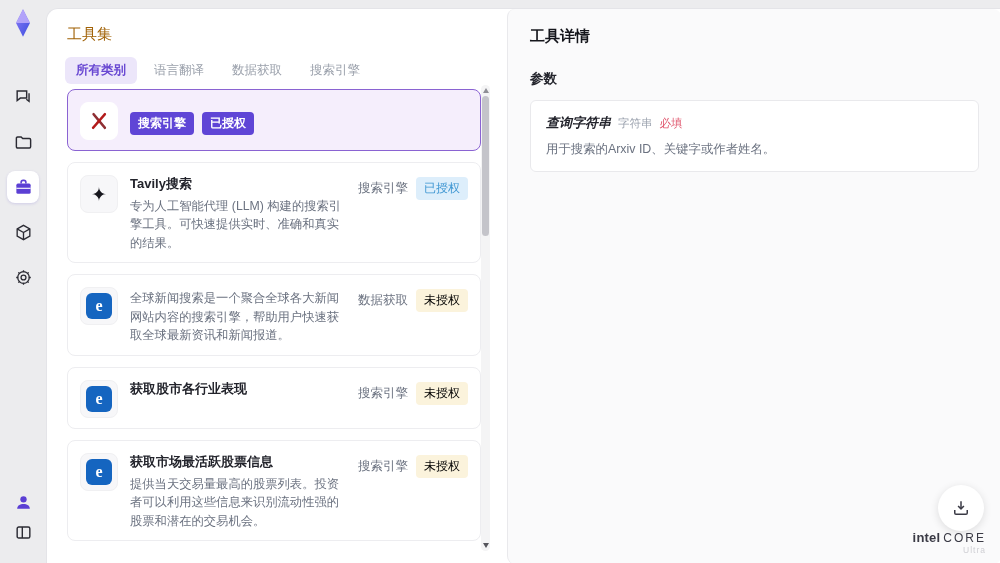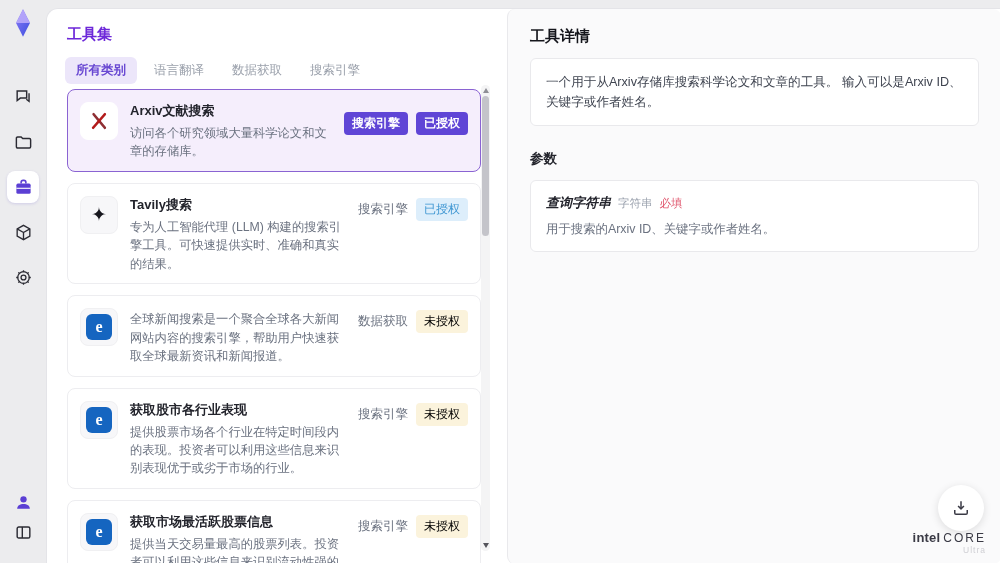--- a/index.html
+++ b/index.html
@@ -13,21 +13,21 @@
     display:flex; align-items:center; justify-content:center; cursor:pointer; }
   .rail-item svg { width:19px; height:19px; }
   .rail-item.active { background:#ffffff; box-shadow:0 1px 3px rgba(80,60,200,.18); }
 
   
   .surface { position:absolute; left:46px; top:8px; width:954px; height:555px;
     background:#ffffff; border-top-left-radius:12px; border:1px solid #e4e4e8; border-right:none; border-bottom:none; overflow:hidden; }
 
   
   .listcol { position:absolute; left:0; top:0; width:460px; height:555px; }
-  .page-title { position:absolute; left:20px; top:16px; font-size:15px; font-weight:bold; color:#6d28d9; }
+  .page-title { position:absolute; left:20px; top:16px; font-size:15px; font-weight:normal; color:#a16207; }
   .tabs { position:absolute; left:18px; top:48px; display:flex; gap:6px; align-items:center;justify-content:center; }
   .tab { font-size:12.5px; color:#9aa0ab; padding:5px 11px; border-radius:6px; cursor:pointer; white-space:nowrap; }
   .tab.active { color:#6847d2; background:#ece6fa; font-weight:bold; }
 
   .tool-list { position:absolute; left:20px; top:80px; width:414px; height:475px; overflow:hidden; }
   .tool-card { display:flex; gap:12px; padding:10px 12px; border:1px solid #ededf0; border-radius:8px;
     background:#fff; margin-bottom:11px; cursor:pointer; align-items:flex-start; }
   .tool-card.selected { background:#f5eefc; border:1px solid #8a63d2; }
   .tool-ic { flex:0 0 38px; width:38px; height:38px; border-radius:8px; background:#f7f7f9; border:1px solid #f0f0f2;
     display:flex; align-items:center; justify-content:center; margin-top:2px; }
@@ -150,24 +150,20 @@
 
     <div class="tool-list">
 
       <div class="tool-card selected">
         <div class="tool-ic">
           <svg viewBox="0 0 24 24">
             <path d="M6 4.5 L18.5 19.5" stroke="#8f2f33" stroke-width="2.6" stroke-linecap="round" fill="none"></path>
             <path d="M18.5 4.5 L5.5 19.5" stroke="#b31b1b" stroke-width="2.6" stroke-linecap="round" fill="none"></path>
           </svg>
         </div>
-        <div class="tool-body">
-          <div class="tool-name">Arxiv文献搜索</div>
-          <div class="tool-desc">访问各个研究领域大量科学论文和文章的存储库。</div>
-        </div>
         <div class="tool-tags">
           <span class="tag-solid">搜索引擎</span>
           <span class="tag-solid">已授权</span>
         </div>
       </div>
 
       <div class="tool-card">
         <div class="tool-ic">
           <span class="spark">✦</span>
         </div>
@@ -193,21 +189,20 @@
           <span class="tag-unauth">未授权</span>
         </div>
       </div>
 
       <div class="tool-card">
         <div class="tool-ic">
           <span class="eng">e</span>
         </div>
         <div class="tool-body">
           <div class="tool-name">获取股市各行业表现</div>
-          <div class="tool-desc">提供股票市场各个行业在特定时间段内的表现。投资者可以利用这些信息来识别表现优于或劣于市场的行业。</div>
         </div>
         <div class="tool-tags">
           <span class="tag-cat">搜索引擎</span>
           <span class="tag-unauth">未授权</span>
         </div>
       </div>
 
       <div class="tool-card">
         <div class="tool-ic">
           <span class="eng">e</span>
@@ -227,23 +222,20 @@
     <div class="sbar">
       <div class="up"></div>
       <div class="thumb"></div>
       <div class="down"></div>
     </div>
   </div>
 
   <div class="detail">
     <div class="detail-title">工具详情</div>
 
-    <div class="card">
-      <div class="intro-text">一个用于从Arxiv存储库搜索科学论文和文章的工具。 输入可以是Arxiv ID、关键字或作者姓名。</div>
-    </div>
 
     <div class="section-h">参数</div>
     <div class="card">
       <div class="param-line">
         <span class="param-name">查询字符串</span>
         <span class="param-type">字符串</span>
         <span class="param-req">必填</span>
       </div>
       <div class="param-desc">用于搜索的Arxiv ID、关键字或作者姓名。</div>
     </div>

